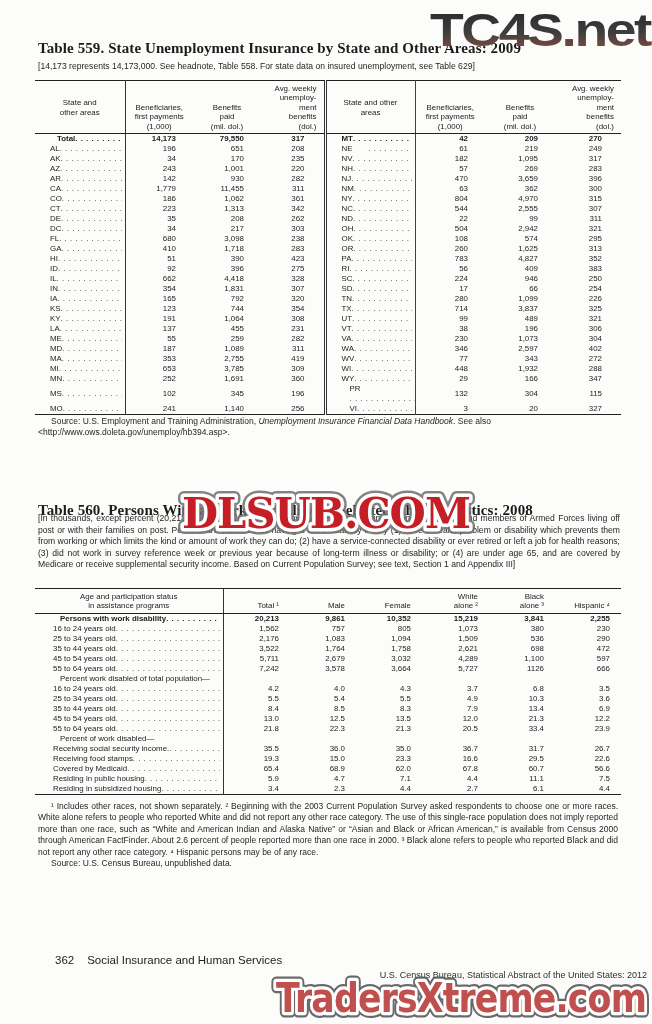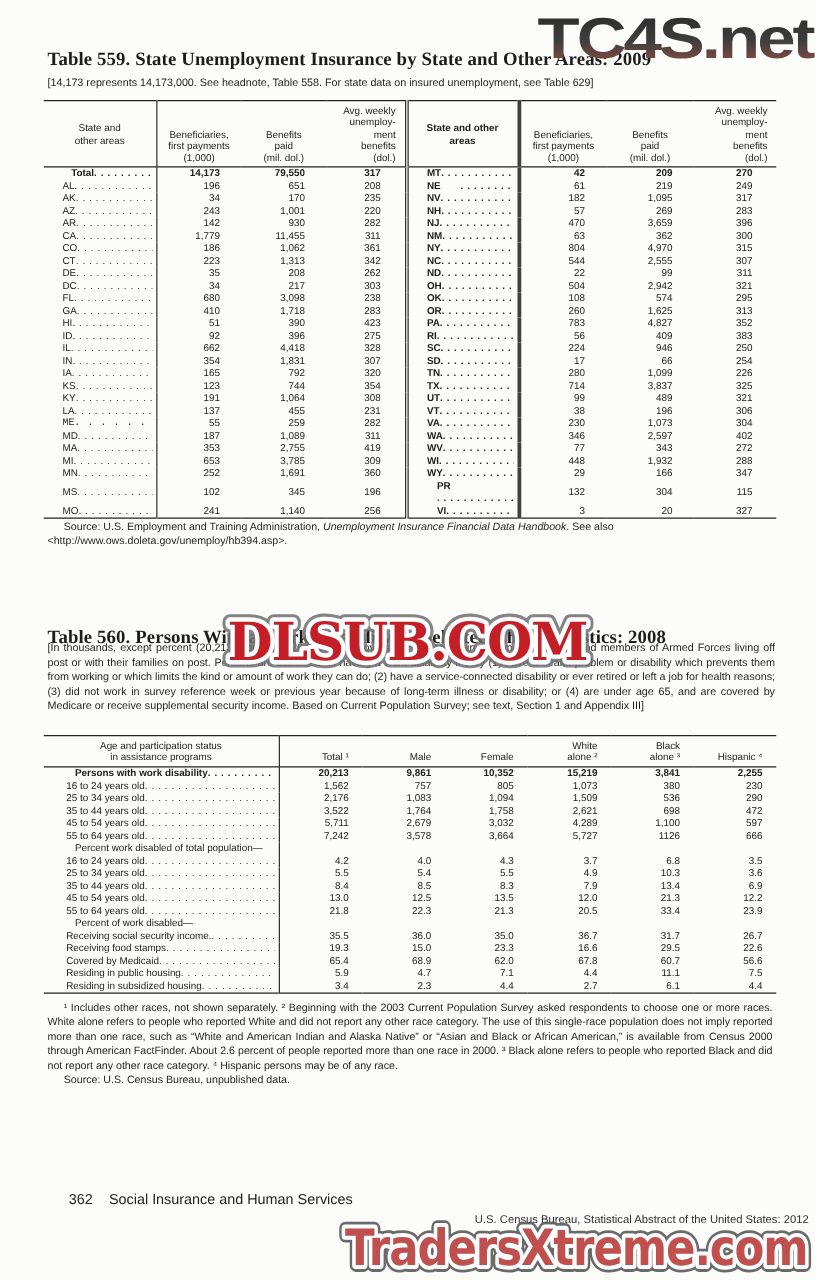--- a/index.html
+++ b/index.html
@@ -29,21 +29,21 @@
   #t560{top:588px;}
   .dtable th{font-weight:normal;font-size:7.9px;line-height:9.4px;white-space:pre-line;
              border-bottom:1px solid #222;padding:3px 3px 2px;vertical-align:bottom;}
   .dtable td{font-size:7.9px;line-height:10px;height:10px;padding:0;white-space:nowrap;}
   th.hstub{vertical-align:middle;text-align:center;}
   th.hcenter{text-align:center;}
   th.hright{text-align:right;padding-right:7px;}
 
   
   #t559 .b-stub1{border-right:1px solid #333;}
-  #t559 .b-stub2{border-left:3px double #333;border-right:3px solid #404040;font-weight:bold;}
+  #t559 .b-stub2{border-left:3px double #333;border-right:1px solid #404040;}
   #t559 td.num{text-align:right;padding-right:17px;}
   #t559 td.numlast{text-align:right;padding-right:19px;}
 
   
   #t560 .b-stub{border-right:1px solid #333;}
   #t560 td.num{text-align:right;padding-right:11px;}
 
   
   td.stub{padding-right:3px;}
   td.stub .row{display:flex;align-items:baseline;}
@@ -506,21 +506,21 @@
               <span class="lbl">VT</span>
               <span class="dots"> . . . . . . . . . . . . . . . . . . . . . . . . . . . . . . . . . . . . . . . . . . . . . . . . . . . . . . . . . . . .</span>
             </span>
           </td>
           <td class="num">38</td>
           <td class="num">196</td>
           <td class="numlast">306</td>
         </tr>
         <tr>
           <td class="stub b-stub1">
-            <span class="row" style="padding-left: 15px; font-family: Liberation Mono, monospace;">
+            <span class="row" style="padding-left: 15px;">
               <span class="lbl">ME</span>
               <span class="dots"> . . . . . . . . . . . . . . . . . . . . . . . . . . . . . . . . . . . . . . . . . . . . . . . . . . . . . . . . . . . .</span>
             </span>
           </td>
           <td class="num">55</td>
           <td class="num">259</td>
           <td class="numlast">282</td>
           <td class="stub b-stub2">
             <span class="row" style="padding-left: 15px;">
               <span class="lbl">VA</span>

